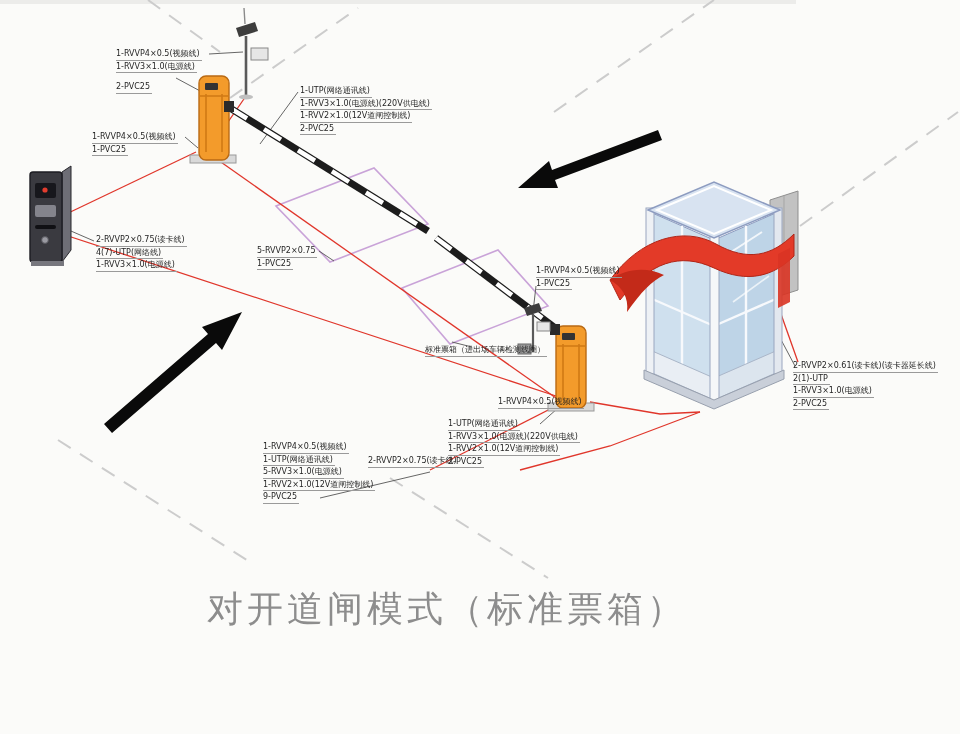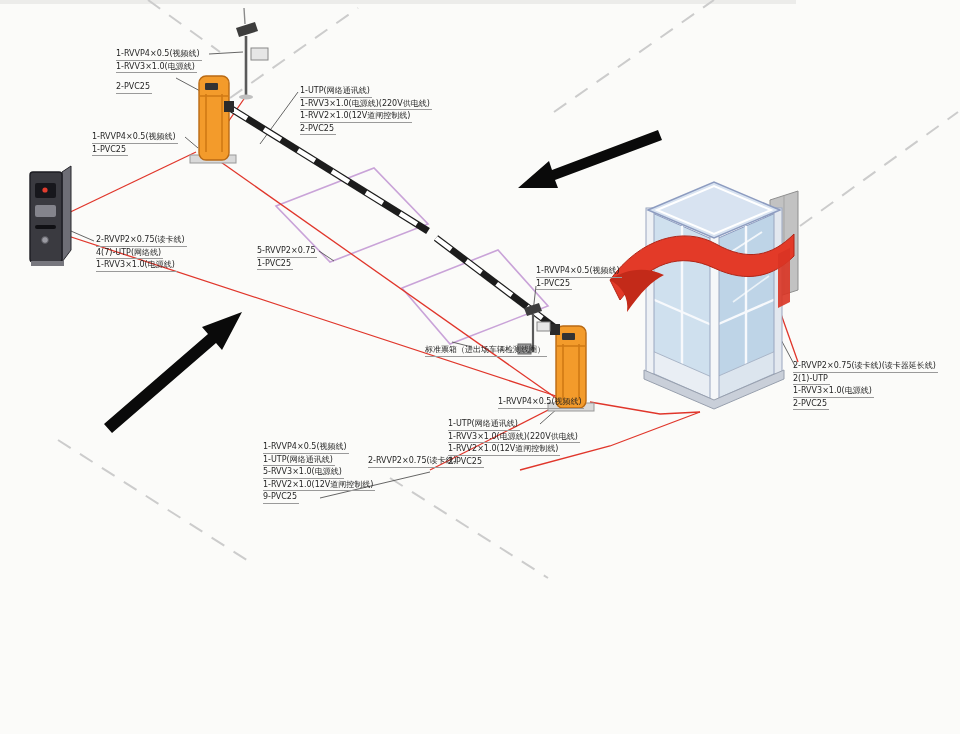--- a/index.html
+++ b/index.html
@@ -216,19 +216,20 @@
     <div>5-RVV3×1.0(电源线)</div>
     <div>1-RVV2×1.0(12V道闸控制线)</div>
     <div>9-PVC25</div>
   </div>
 
   <div class="lbl" style="left:368px; top:455px">
     <div>2-RVVP2×0.75(读卡线)</div>
   </div>
 
   <div class="lbl" style="left:793px; top:360px">
-    <div>2-RVVP2×0.75(读卡线)(读卡器延长线)</div>
+    <div>2-RVVP2×0.61(读卡线)(读卡器延长线)</div>
     <div>2(1)-UTP</div>
     <div>1-RVV3×1.0(电源线)</div>
     <div>2-PVC25</div>
   </div>
 
+  <div class="title">对开道闸模式（标准票箱）</div>
 </div>
 
 </body></html>

